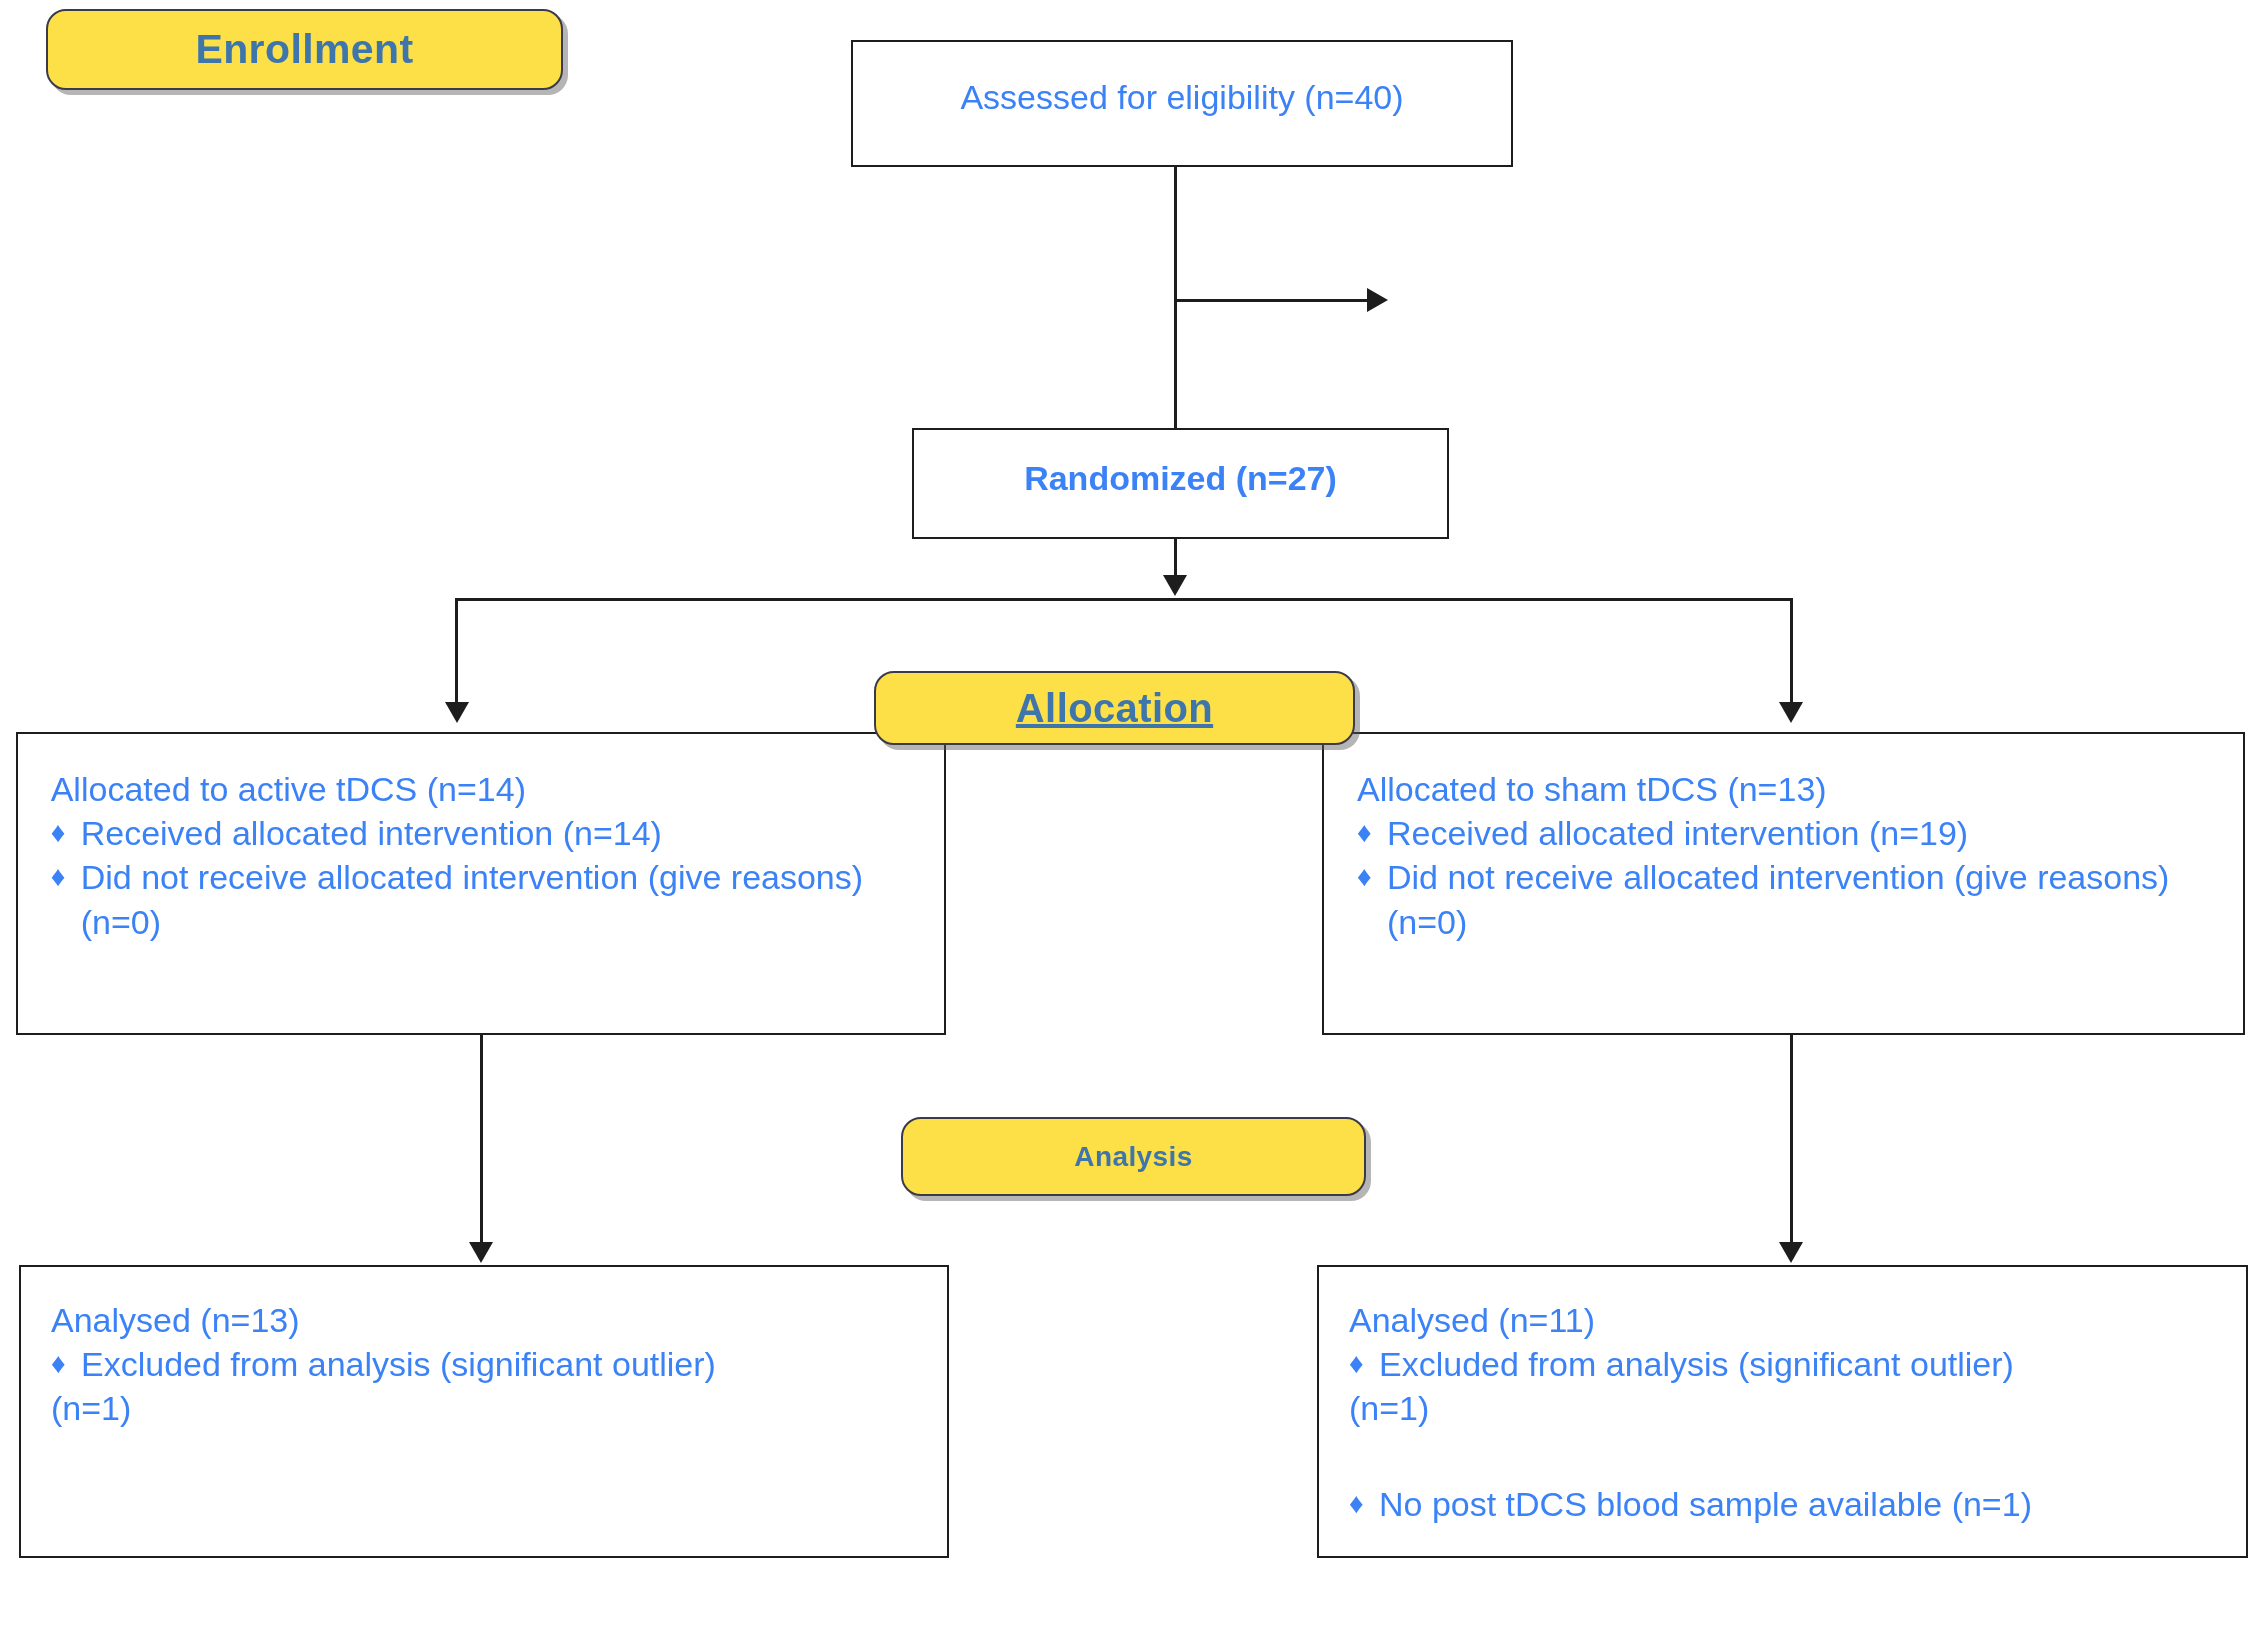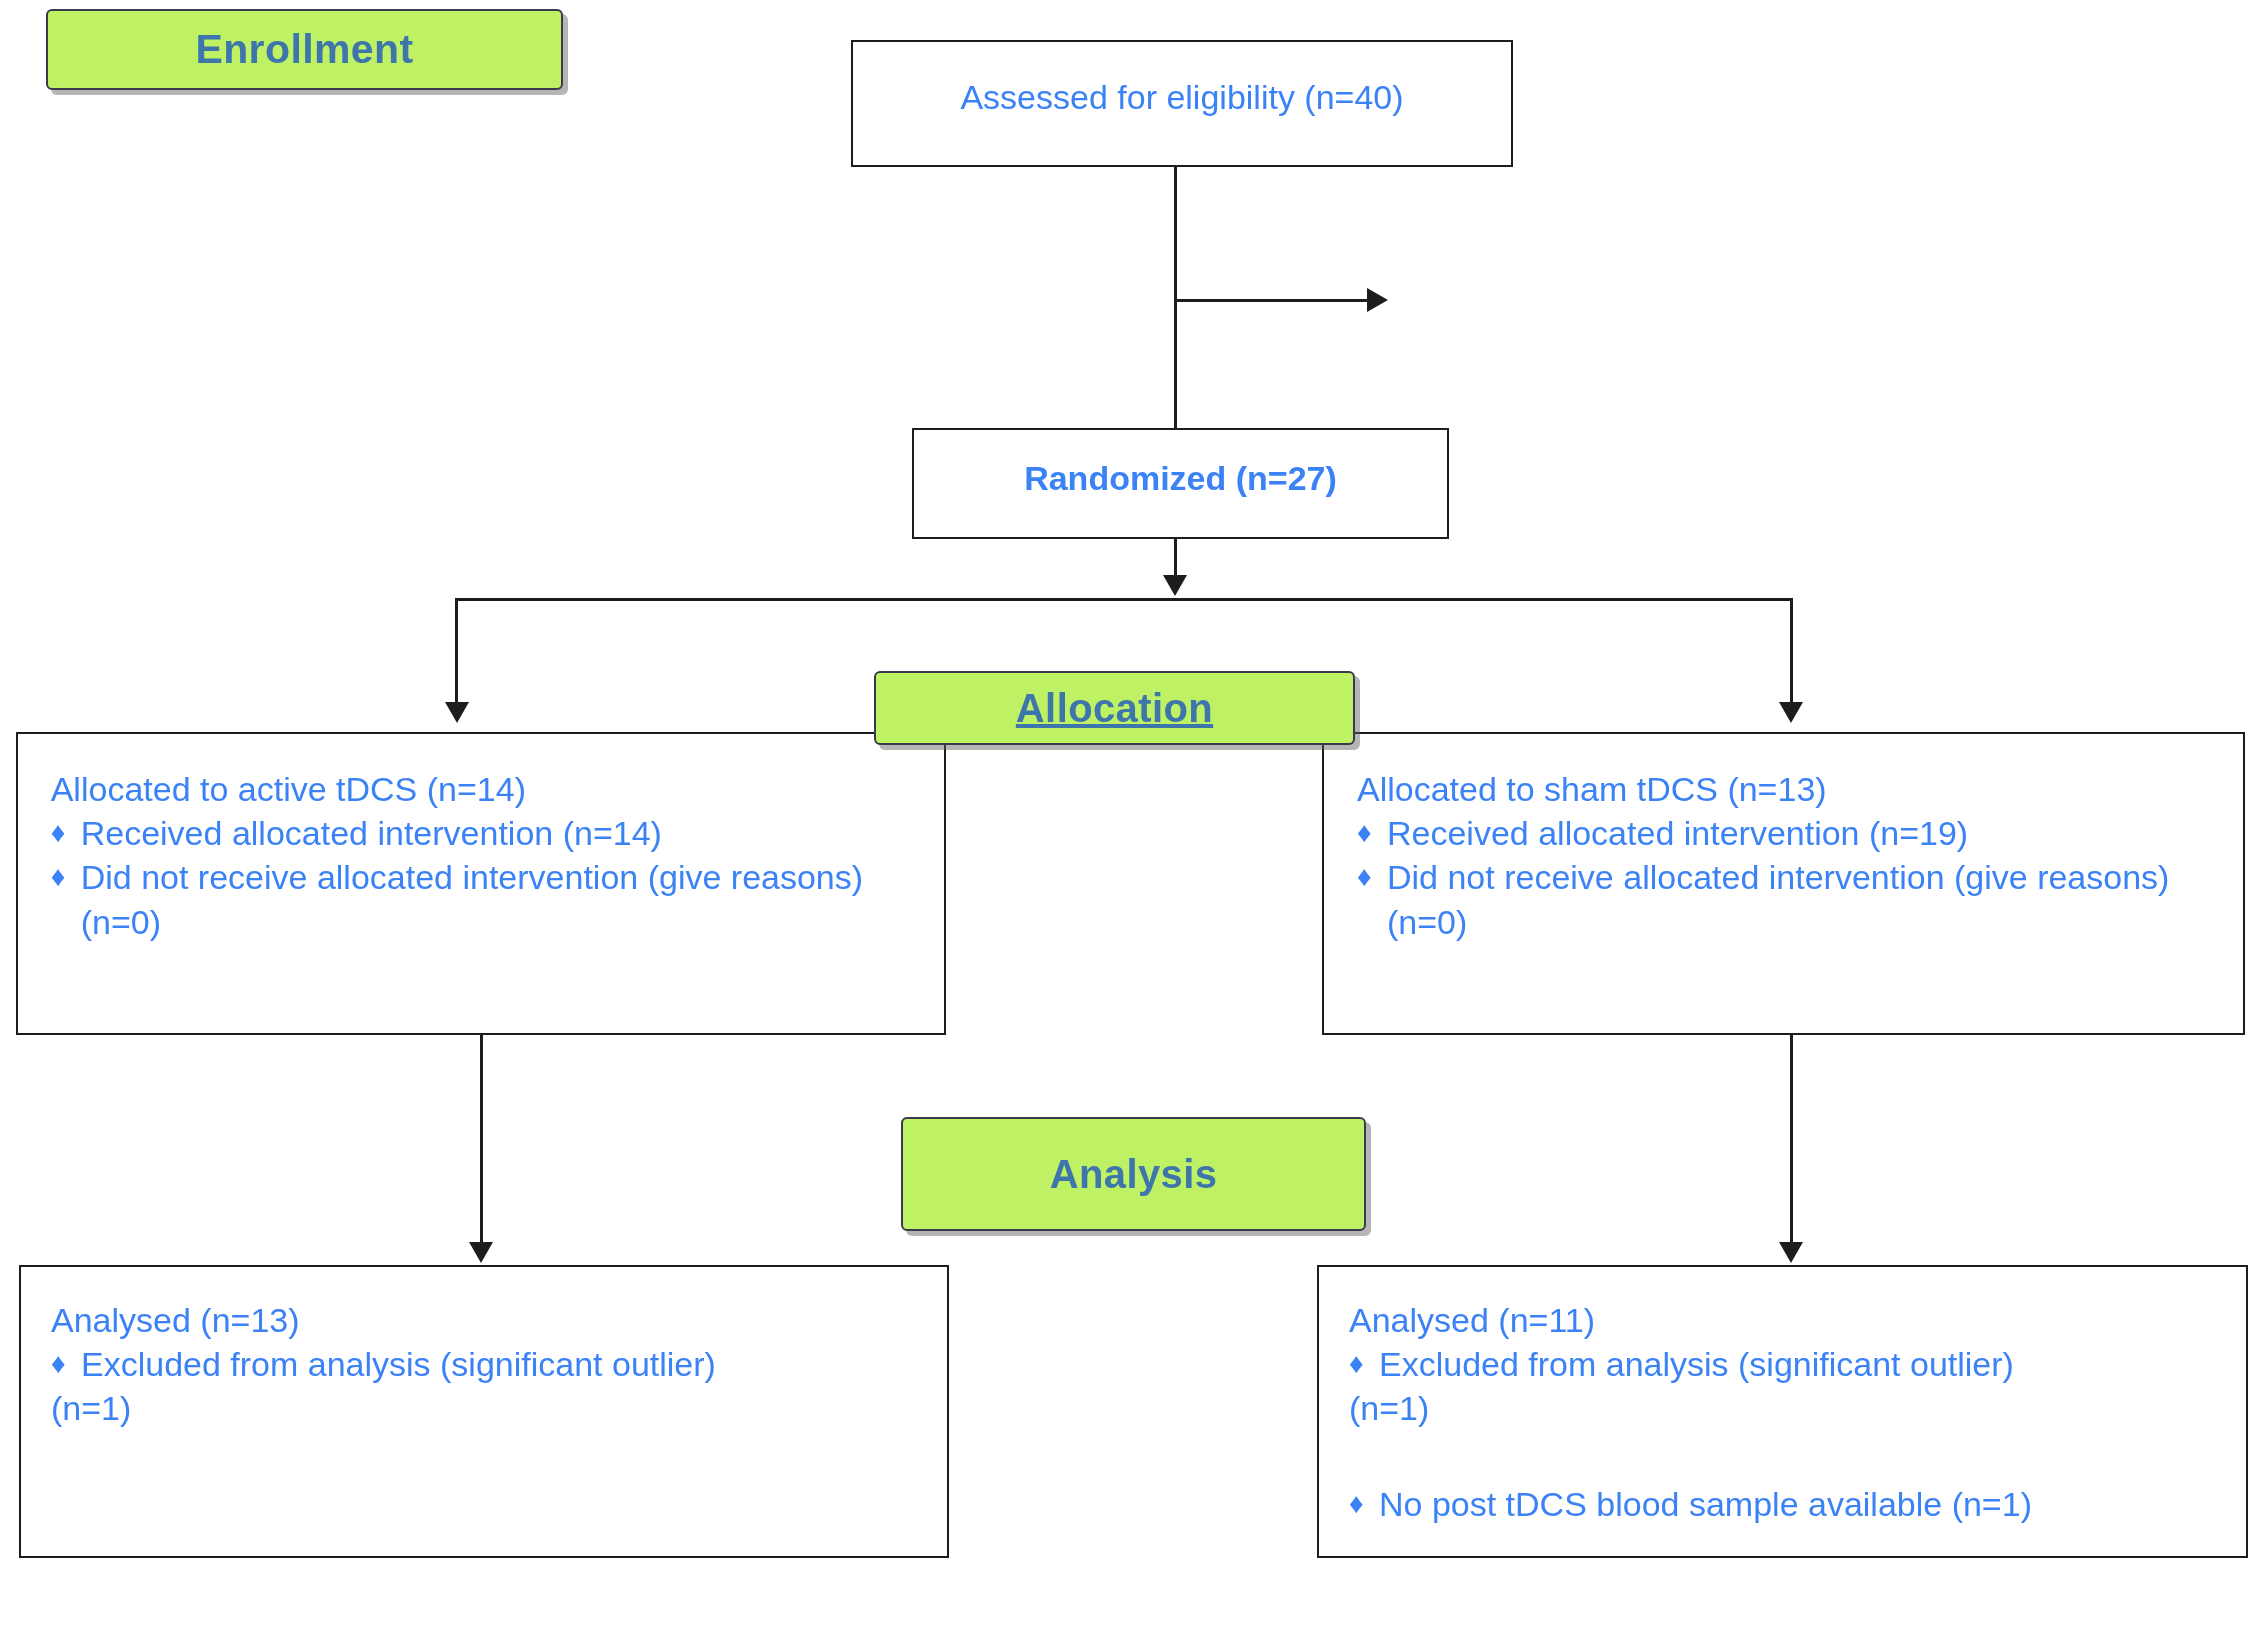--- a/index.html
+++ b/index.html
@@ -2,21 +2,21 @@
 <html style="font-size:11.4px"><head>
 <meta charset="utf-8">
 <style>
   html,body{margin:0;padding:0;background:#ffffff;}
   body{width:2261px;height:1645px;position:relative;overflow:hidden;
        font-family:"Liberation Sans","DejaVu Sans",sans-serif;color:#000;}
   #stage{position:absolute;left:0;top:0;width:2261px;height:1645px;}
 
   
   .badge{position:absolute;box-sizing:border-box;
-         background:#bef264;border:2.1px solid #3A3A4A;border-radius:6px;
+         background:#fde047;border:2.1px solid #3A3A4A;border-radius:20px;
          box-shadow:5px 5px 0 rgba(90,90,90,.45);
          display:flex;align-items:center;justify-content:center;
          font-weight:bold;color:#3E76AC;z-index:40;letter-spacing:0.4px;}
 
   
   .box{position:absolute;box-sizing:border-box;background:#fff;
        border:2.9px solid #1d1d1d;z-index:10;}
   .box .inner{position:absolute;left:0;right:0;}
 
   .ctr{text-align:center;}
@@ -106,21 +106,21 @@
   <div class="badge" style="left:874px;top:671px;width:481px;height:74px;font-size:40px;text-decoration:underline;">
     <span>Allocation</span>
   </div>
 
   <div class="vline" style="left:480px;top:1035px;height:208px;"></div>
   <div class="arrD" style="left:469px;top:1242px;"></div>
 
   <div class="vline" style="left:1790px;top:1035px;height:208px;"></div>
   <div class="arrD" style="left:1779px;top:1242px;"></div>
 
-  <div class="badge" style="left:901px;top:1117px;width:465px;height:114px;font-size:40px;">
+  <div class="badge" style="left:901px;top:1117px;width:465px;height:79px;font-size:28px;">
     <span>Analysis</span>
   </div>
 
   <div class="box" style="left:19px;top:1265px;width:930px;height:293px;text-decoration:underline;">
     <div class="inner txt lft" style="top:31px;left:30px;right:36px;">
       <span class="noind">Analysed (n=13)</span>
       <span class="blt">
         <span class="di">♦</span>
         <span>Excluded from analysis (significant outlier)</span>
       </span>

